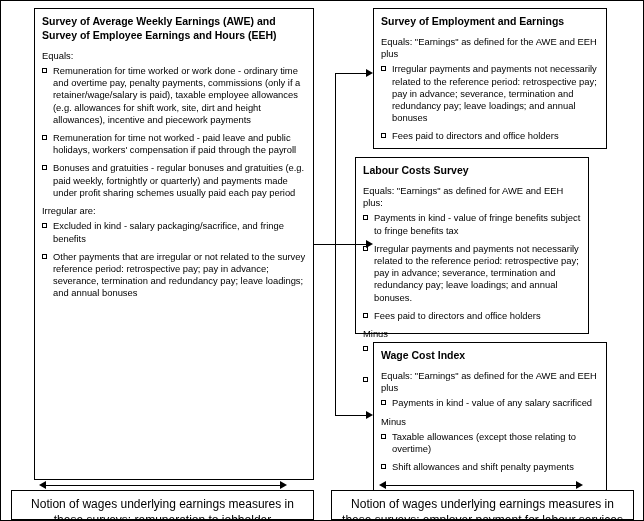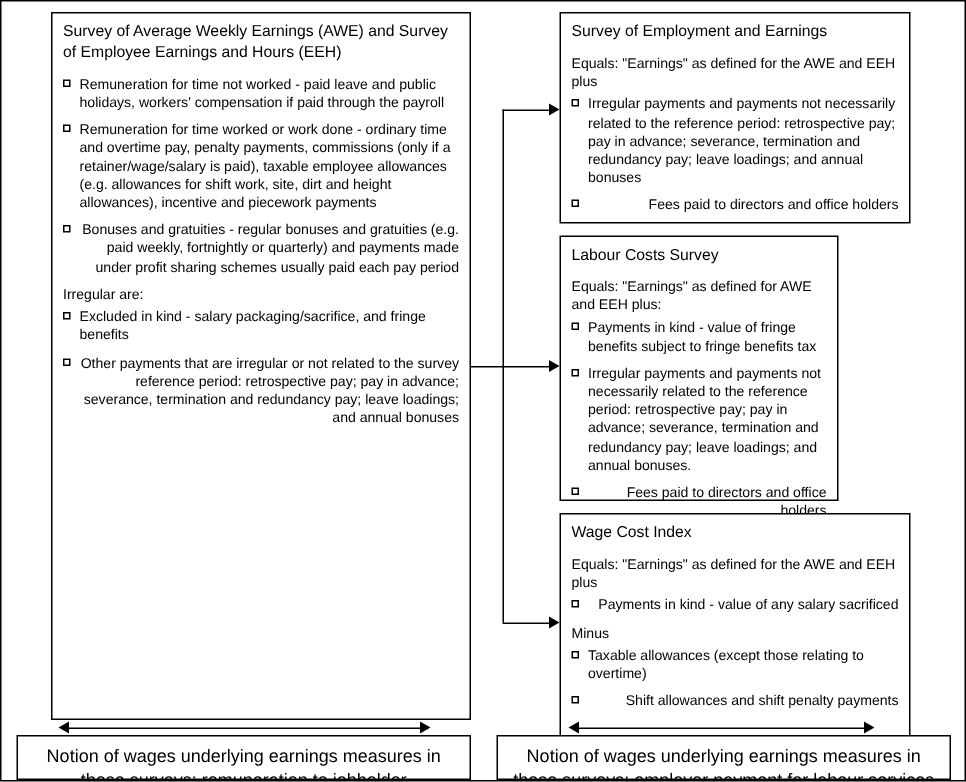--- a/index.html
+++ b/index.html
@@ -22,21 +22,21 @@
   }
   .box {
     position: absolute;
     border: 1px solid #000;
     box-sizing: border-box;
     background: #fff;
     padding: 6px 7px 6px 7px;
   }
   .box-title {
     font-size: 10.5px;
-    font-weight: normal;
+    font-weight: bold;
     line-height: 1.32;
     margin-bottom: 7px;
   }
   .lead {
     font-size: 9.4px;
     line-height: 1.3;
     margin: 6px 0 3px 0;
   }
   .lead.first { margin-top: 0; }
   ul.items {
@@ -44,21 +44,21 @@
     margin: 0 0 0 0;
     padding: 0;
   }
   ul.items li {
     position: relative;
     font-size: 9.4px;
     line-height: 1.3;
     padding-left: 11px;
     margin-bottom: 6px;
   }
-  ul.items li:last-child { margin-bottom: 0; text-align: right; }
+  ul.items li:last-child { margin-bottom: 0; }
   ul.items li:before {
     content: "";
     position: absolute;
     left: 0;
     top: 3px;
     width: 5px;
     height: 5px;
     border: 1px solid #000;
     box-sizing: border-box;
     background: #fff;
@@ -72,23 +72,23 @@
     height: 472px;
   }
   
   #survey-emp-box {
     left: 372px;
     top: 7px;
     width: 234px;
     height: 141px;
   }
   #labour-costs-box {
-    left: 372px;
+    left: 354px;
     top: 156px;
-    width: 186px;
+    width: 234px;
     height: 177px;
   }
   #wage-cost-box {
     left: 372px;
     top: 341px;
     width: 234px;
     height: 168px;
   }
 
   
@@ -140,23 +140,24 @@
     border-right: 7px solid #000;
   }
 </style>
 </head>
 <body>
 
 <div class="page">
 
   <div class="box" id="left-box">
     <div class="box-title">Survey of Average Weekly Earnings (AWE) and Survey of Employee Earnings and Hours (EEH)</div>
-    <ul class="items">
+    <div class="lead">Equals:</div>
+    <ul class="items">
+      <li>Remuneration for time worked or work done - ordinary time and overtime pay, penalty payments, commissions (only if a retainer/wage/salary is paid), taxable employee allowances (e.g. allowances for shift work, site, dirt and height allowances), incentive and piecework payments</li>
       <li>Remuneration for time not worked - paid leave and public holidays, workers' compensation if paid through the payroll</li>
-      <li>Remuneration for time worked or work done - ordinary time and overtime pay, penalty payments, commissions (only if a retainer/wage/salary is paid), taxable employee allowances (e.g. allowances for shift work, site, dirt and height allowances), incentive and piecework payments</li>
       <li>Bonuses and gratuities - regular bonuses and gratuities (e.g. paid weekly, fortnightly or quarterly) and payments made under profit sharing schemes usually paid each pay period</li>
     </ul>
     <div class="lead">Irregular are:</div>
     <ul class="items">
       <li>Excluded in kind - salary packaging/sacrifice, and fringe benefits</li>
       <li>Other payments that are irregular or not related to the survey reference period: retrospective pay; pay in advance; severance, termination and redundancy pay; leave loadings; and annual bonuses</li>
     </ul>
   </div>
 
   <div class="box" id="survey-emp-box">

